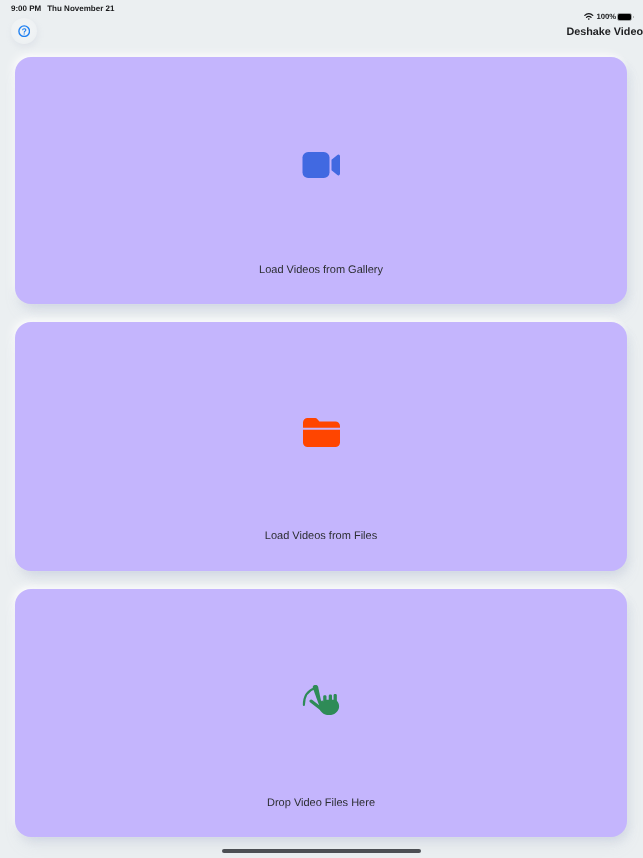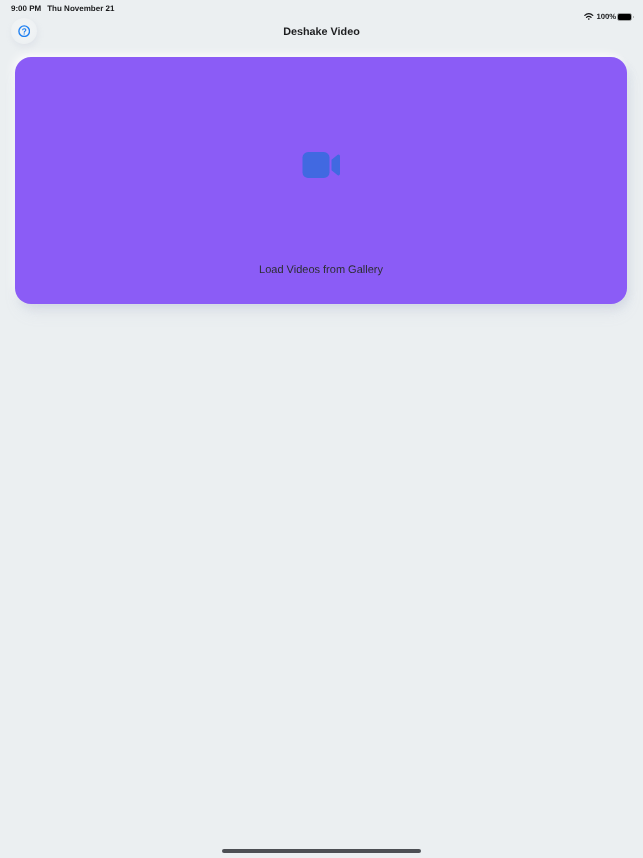--- a/index.html
+++ b/index.html
@@ -22,30 +22,30 @@
   .wifi-icon { position:absolute; left:0px; top:3.2px; width:9.6px; height:7.2px; display:block; }
   .pct { position:absolute; left:12.5px; top:1.8px; }
   .battery { position:absolute; left:33.3px; top:3px; width:16px; height:8px; }
   .batt-body { position:absolute; left:0; top:0; width:14.6px; height:8px; border:0.9px solid rgba(0,0,0,0.32);
                border-radius:2.3px; box-sizing:border-box; }
   .batt-fill { position:absolute; left:1.1px; top:1.1px; width:12.4px; height:5.8px; background:#000; border-radius:1.3px; }
   .batt-cap { position:absolute; left:15.3px; top:2.6px; width:1.2px; height:2.9px; background:rgba(0,0,0,0.32); border-radius:0 1px 1px 0; }
 
   
   .navbar { position:absolute; top:0px; left:0; width:643px; height:57px; }
-  .nav-title { position:absolute; left:0; right:0; top:26px; text-align:center;
+  .nav-title { position:absolute; left:0; right:0; top:26px; text-align:right;
                font-size:10.8px; font-weight:700; color:#1c1d1f; letter-spacing:0px; }
   .help-btn { position:absolute; left:11px; top:18px; width:26px; height:26px; border-radius:50%;
               background: radial-gradient(circle at 47% 43%, rgba(255,255,255,0.32) 0%, rgba(255,255,255,0.22) 52%, rgba(255,255,255,0.0) 84%);
               box-shadow: 1px 3px 6px rgba(160,170,195,0.16);
               display:flex; align-items:center; justify-content:center; }
 
   
   .card { position:absolute; left:15px; width:612px; border-radius:16px;
-          background:#8b5cf6;
+          background:#c4b5fd;
           box-shadow: 3px 5px 8px -1px rgba(150,162,195,0.22),
                       2px 11px 18px -4px rgba(155,165,195,0.13),
                       -4px -4px 11px -3px rgba(255,255,255,0.92),
                       0 -2px 6px -2px rgba(255,255,255,0.80);
   }
   .card-icon { position:absolute; left:0; right:0; display:flex; justify-content:center; }
   .card-label { position:absolute; left:0; right:0; text-align:center; font-size:11.0px; color:#2c2e32; }
 
   #card1 { top:57px; height:247px; }
   #card2 { top:322px; height:249px; }
@@ -94,16 +94,40 @@
   <div class="card" id="card1">
     <div class="card-icon" style="top:95px">
       <svg width="39" height="26" viewBox="0 0 39 26">
         <rect x="0.5" y="0" width="27" height="26" rx="5.6" fill="#4169e1"></rect>
         <path d="M38 4.2 v17.6 a1.6 1.6 0 0 1 -2.6 1.25 L29.5 18.3 v-10.6 l5.9 -4.75 A1.6 1.6 0 0 1 38 4.2 Z" fill="#4169e1"></path>
       </svg>
     </div>
     <div class="card-label" style="top:207px">Load Videos from Gallery</div>
   </div>
 
+  <div class="card" id="card2">
+    <div class="card-icon" style="top:96px">
+      <svg width="37" height="29" viewBox="0 0 370 290">
+        <path d="M0 46 A46 46 0 0 1 46 0 h78 a22 22 0 0 1 16 7 l24 27 h160 A46 46 0 0 1 370 80 V98 H0 Z" fill="#ff4500"></path>
+        <path d="M0 118 h370 v126 A46 46 0 0 1 324 290 H46 A46 46 0 0 1 0 244 Z" fill="#ff4500"></path>
+      </svg>
+    </div>
+    <div class="card-label" style="top:208px">Load Videos from Files</div>
+  </div>
 
+  <div class="card" id="card3">
+    <div class="card-icon" style="top:96px;padding-left:5px">
+      <svg width="42.4" height="32.5" viewBox="0 0 360 320" preserveAspectRatio="none">
+
+        <path d="M16 197 C16 112 44 58 106 34" stroke="#2e8b57" stroke-width="18" fill="none" stroke-linecap="round"></path>
+
+        <path d="M108 0 C122 -4 134 4 137 17 L169 198 L149 212 L92 30 C88 16 96 4 108 0 Z" fill="#2e8b57"></path>
+
+        <path d="M78 158 L166 238" stroke="#2e8b57" stroke-width="30" fill="none" stroke-linecap="round"></path>
+
+        <path d="M180 162 v-48 c0-9 6-14 14-14 c8 0 14 5 14 14 v32 h19 v-38 c0-9 6-14 14-14 c8 0 14 5 14 14 v38 h13 v-44 c0-9 6-14 14-14 c8 0 14 5 14 14 v54 c12 15 19 35 19 55 c0 47-38 85-85 85 c-47 0-85-38-85-85 c0-24 10-45 26-60 Z" fill="#2e8b57"></path>
+      </svg>
+    </div>
+    <div class="card-label" style="top:208px">Drop Video Files Here</div>
+  </div>
 
   <div class="home-ind"></div>
 </div>
 
 </body></html>

